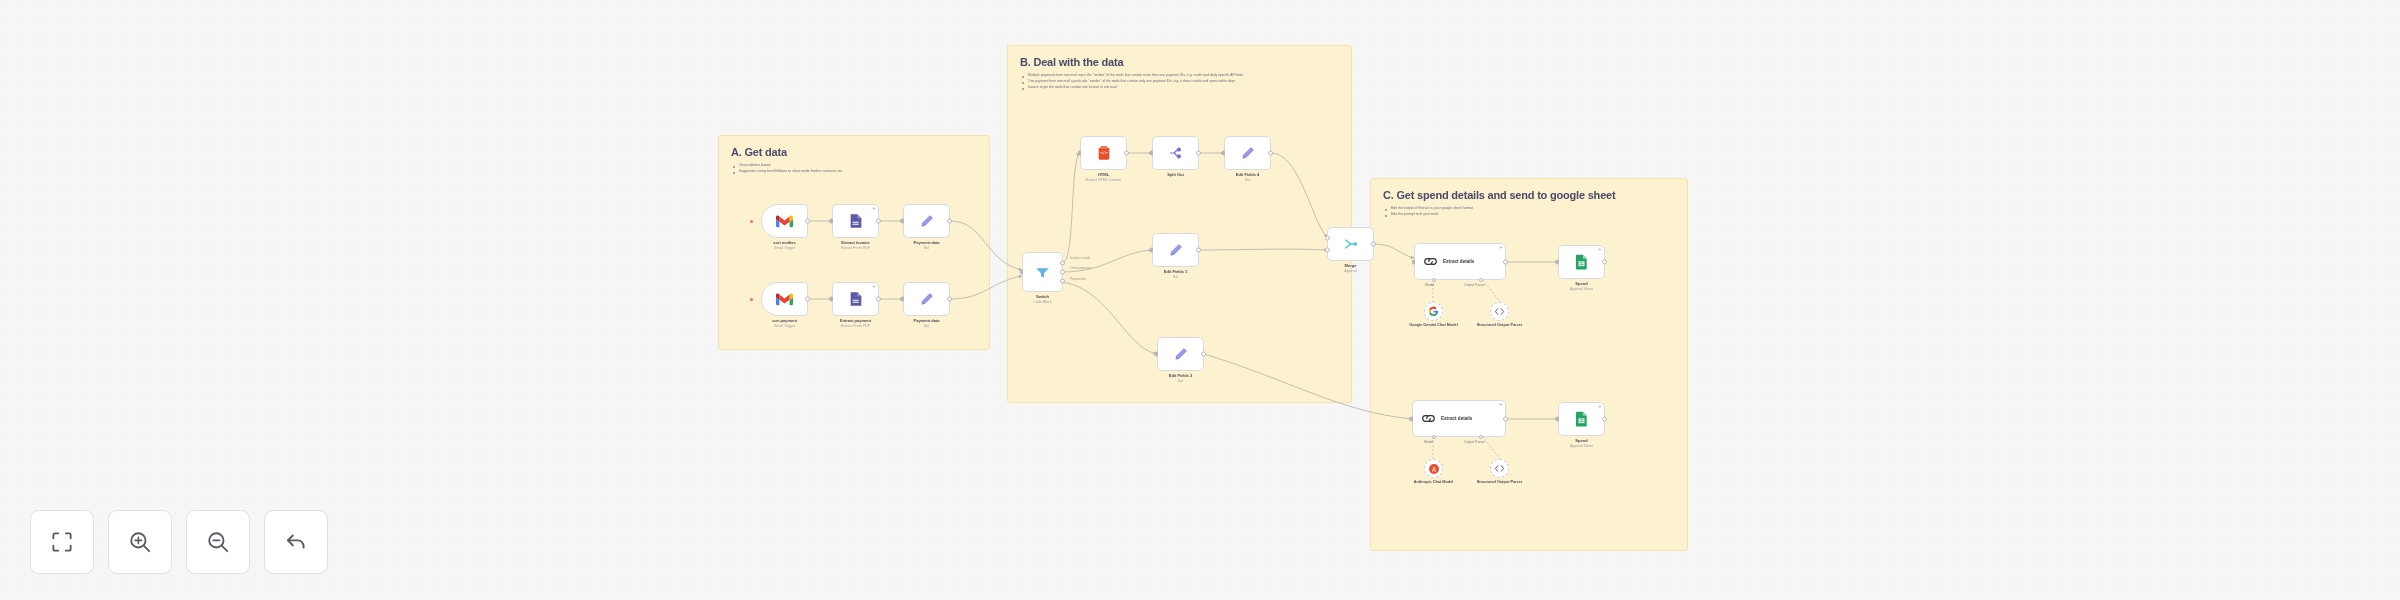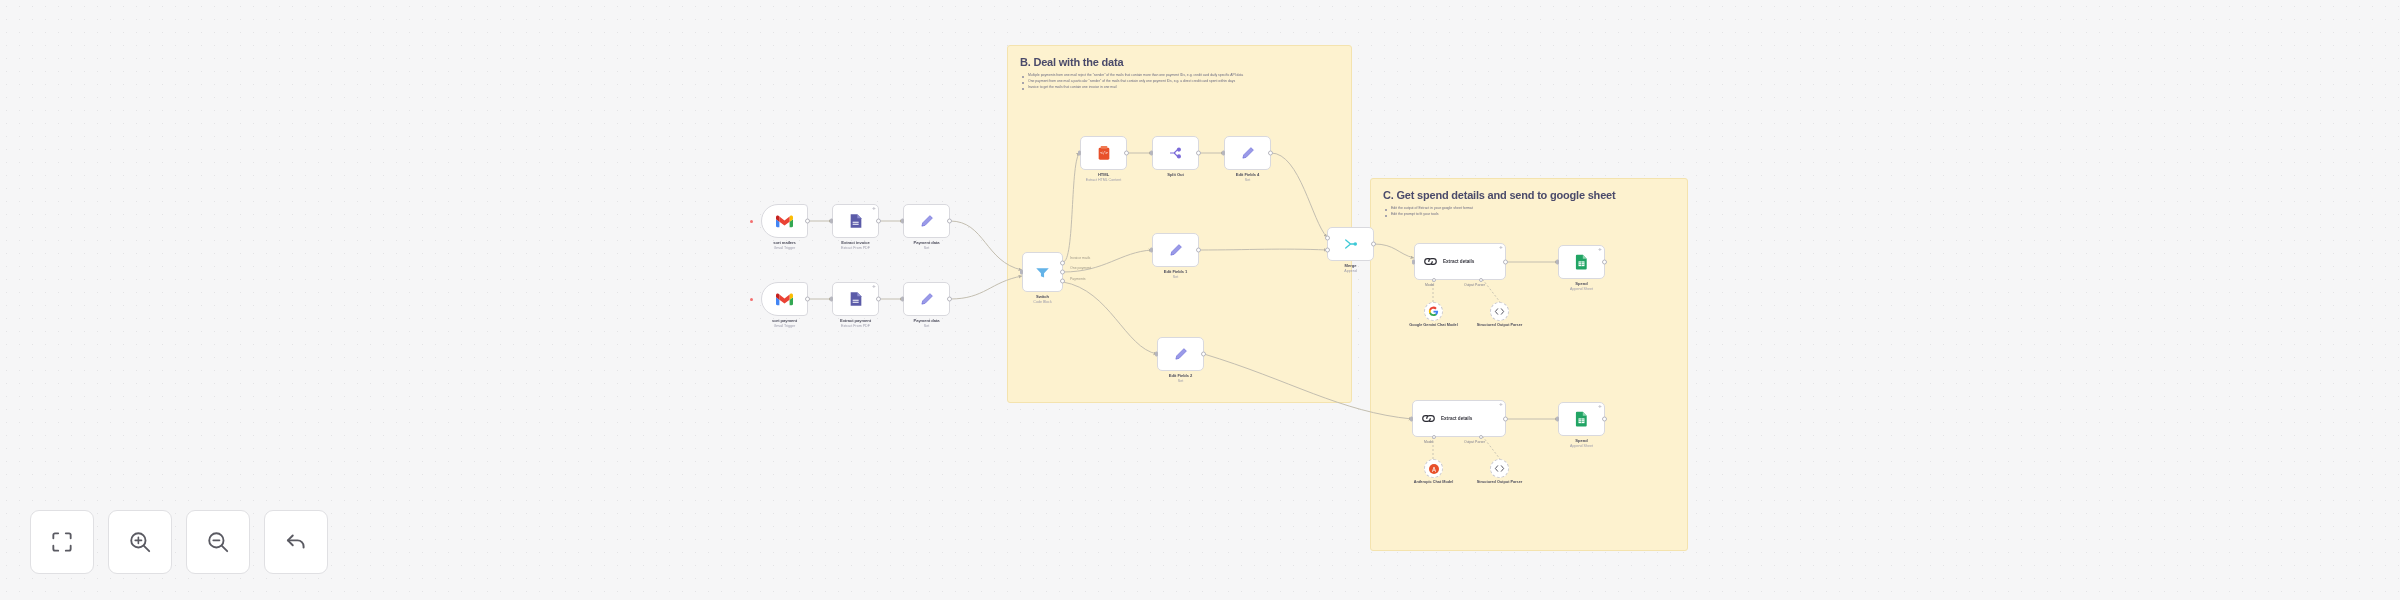--- a/index.html
+++ b/index.html
@@ -167,20 +167,27 @@
     align-items: center;
     justify-content: center;
     cursor: pointer;
   }
 </style>
 </head>
 <body>
 
 <div id="canvas">
 
+  <div class="sticky" style="left:718px; top:135px; width:272px; height:215px;">
+    <div class="sticky-title" style="font-size:11px; margin:10px 0 5px 12px;">A. Get data</div>
+    <ul class="sticky-bullets" style="margin-left:13px; font-size:3.5px; width:245px;">
+      <li>Get problems based</li>
+      <li>Suggestion using itemStrNotes to show mode broken contracts etc.</li>
+    </ul>
+  </div>
 
   <div class="sticky" style="left:1370px; top:178px; width:318px; height:373px;">
     <div class="sticky-title" style="font-size:11px; margin:10px 0 5px 12px;">C. Get spend details and send to google sheet</div>
     <ul class="sticky-bullets" style="margin-left:13px; font-size:3.5px; width:292px;">
       <li>Edit the output of Extract in your google sheet format</li>
       <li>Edit the prompt to fit your tools</li>
     </ul>
   </div>
 
   <div class="sticky" style="left:1007px; top:45px; width:345px; height:358px;">

